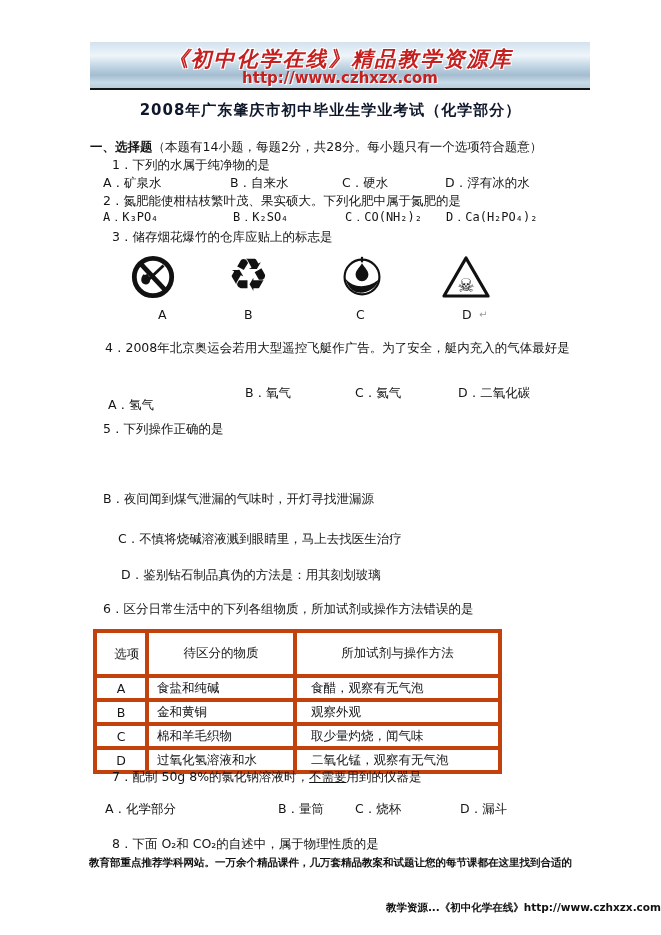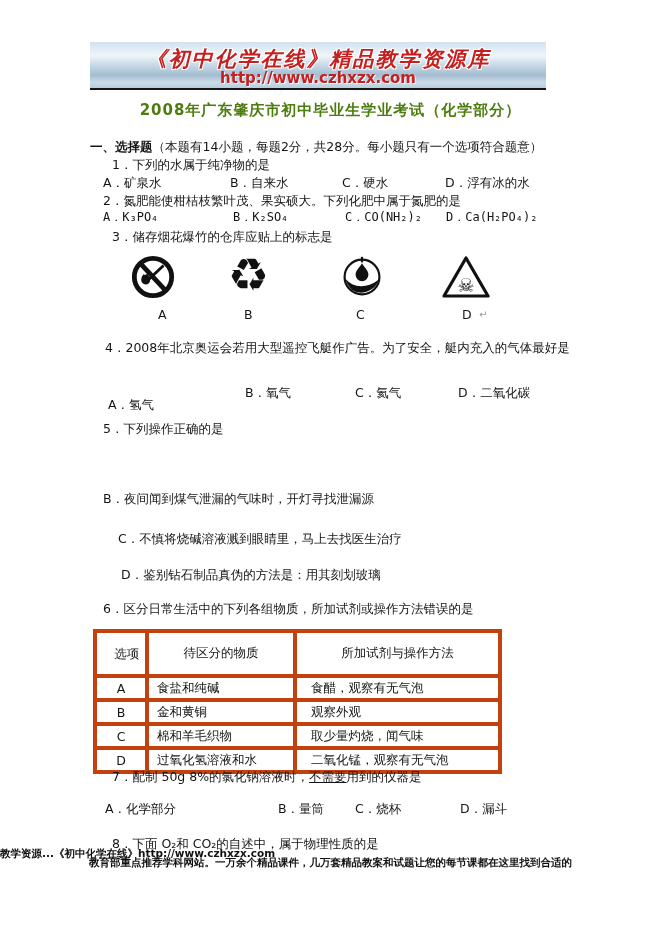--- a/index.html
+++ b/index.html
@@ -5,37 +5,37 @@
   html,body{margin:0;padding:0;background:#ffffff;}
   .page{
     position:relative;width:661px;height:935px;background:#ffffff;overflow:hidden;
     font-family:"DejaVu Sans","Liberation Sans",sans-serif;color:#151515;
   }
   .abs{position:absolute;white-space:nowrap;}
   .line{font-size:12.5px;line-height:17px;}
   .bold{font-weight:bold;}
   
   .banner{
-    position:absolute;left:90px;top:42px;width:456px;height:46px;
+    position:absolute;left:90px;top:42px;width:500px;height:46px;
     background:linear-gradient(180deg,#d3e2ee 0%,#eef5fa 30%,#c3d7e5 52%,#a3bdd0 72%,#c9dbe8 88%,#b7cdde 100%);
     border-bottom:2px solid #151515;overflow:visible;
   }
   .banner-l1{
     position:absolute;left:0;top:3px;width:100%;text-align:center;
     font-size:21px;font-weight:bold;font-style:italic;letter-spacing:2px;
     color:#c51f1f;text-shadow:1px 1px 0 #ffffff,-1px -1px 0 #ffffff,1px -1px 0 #ffffff,-1px 1px 0 #ffffff;
   }
   .banner-l2{
     position:absolute;left:0;top:27px;width:100%;text-align:center;
     font-size:15px;font-weight:bold;color:#c51f1f;
     text-shadow:1px 1px 0 #ffffff;cursor:pointer;
   }
   .title{
     position:absolute;left:0;top:101px;width:100%;text-align:center;
-    font-size:15px;font-weight:bold;color:#4d7c0f;letter-spacing:1px;
+    font-size:15px;font-weight:bold;color:#0f172a;letter-spacing:1px;
   }
   .opt{position:absolute;top:0;}
   .mono{font-family:"DejaVu Sans Mono","Liberation Mono",monospace;font-size:12px;}
   .icon-label{font-size:12.5px;}
   .return-mark{color:#9a9a9a;font-size:10px;}
   .ul{text-decoration:underline;}
   
   table.q6{border-collapse:collapse;table-layout:fixed;}
   table.q6 td{border:4px solid #c2410c;font-size:12.5px;padding:0;vertical-align:middle;}
   table.q6 .c0{width:48px;text-align:center;}
@@ -165,17 +165,17 @@
   <div class="abs line" style="left:0;top:800px;width:661px;">
     <span class="opt" style="left:105px;">A．化学部分</span>
     <span class="opt" style="left:278px;">B．量筒</span>
     <span class="opt" style="left:355px;">C．烧杯</span>
     <span class="opt" style="left:460px;">D．漏斗</span>
   </div>
 
   <div class="abs line" style="left:112px;top:835px;">8．下面 O₂和 CO₂的自述中，属于物理性质的是</div>
 
   <div class="abs footer" style="left:0;top:855px;width:661px;text-align:center;">教育部重点推荐学科网站。一万余个精品课件，几万套精品教案和试题让您的每节课都在这里找到合适的</div>
-  <div class="abs footer" style="left:0;top:846px;width:661px;text-align:left;">
+  <div class="abs footer" style="left:0;top:900px;width:661px;text-align:right;">
     <span>教学资源...《初中化学在线》</span><span>http://www.czhxzx.com</span>
   </div>
 
 </div>
 
 </body></html>

